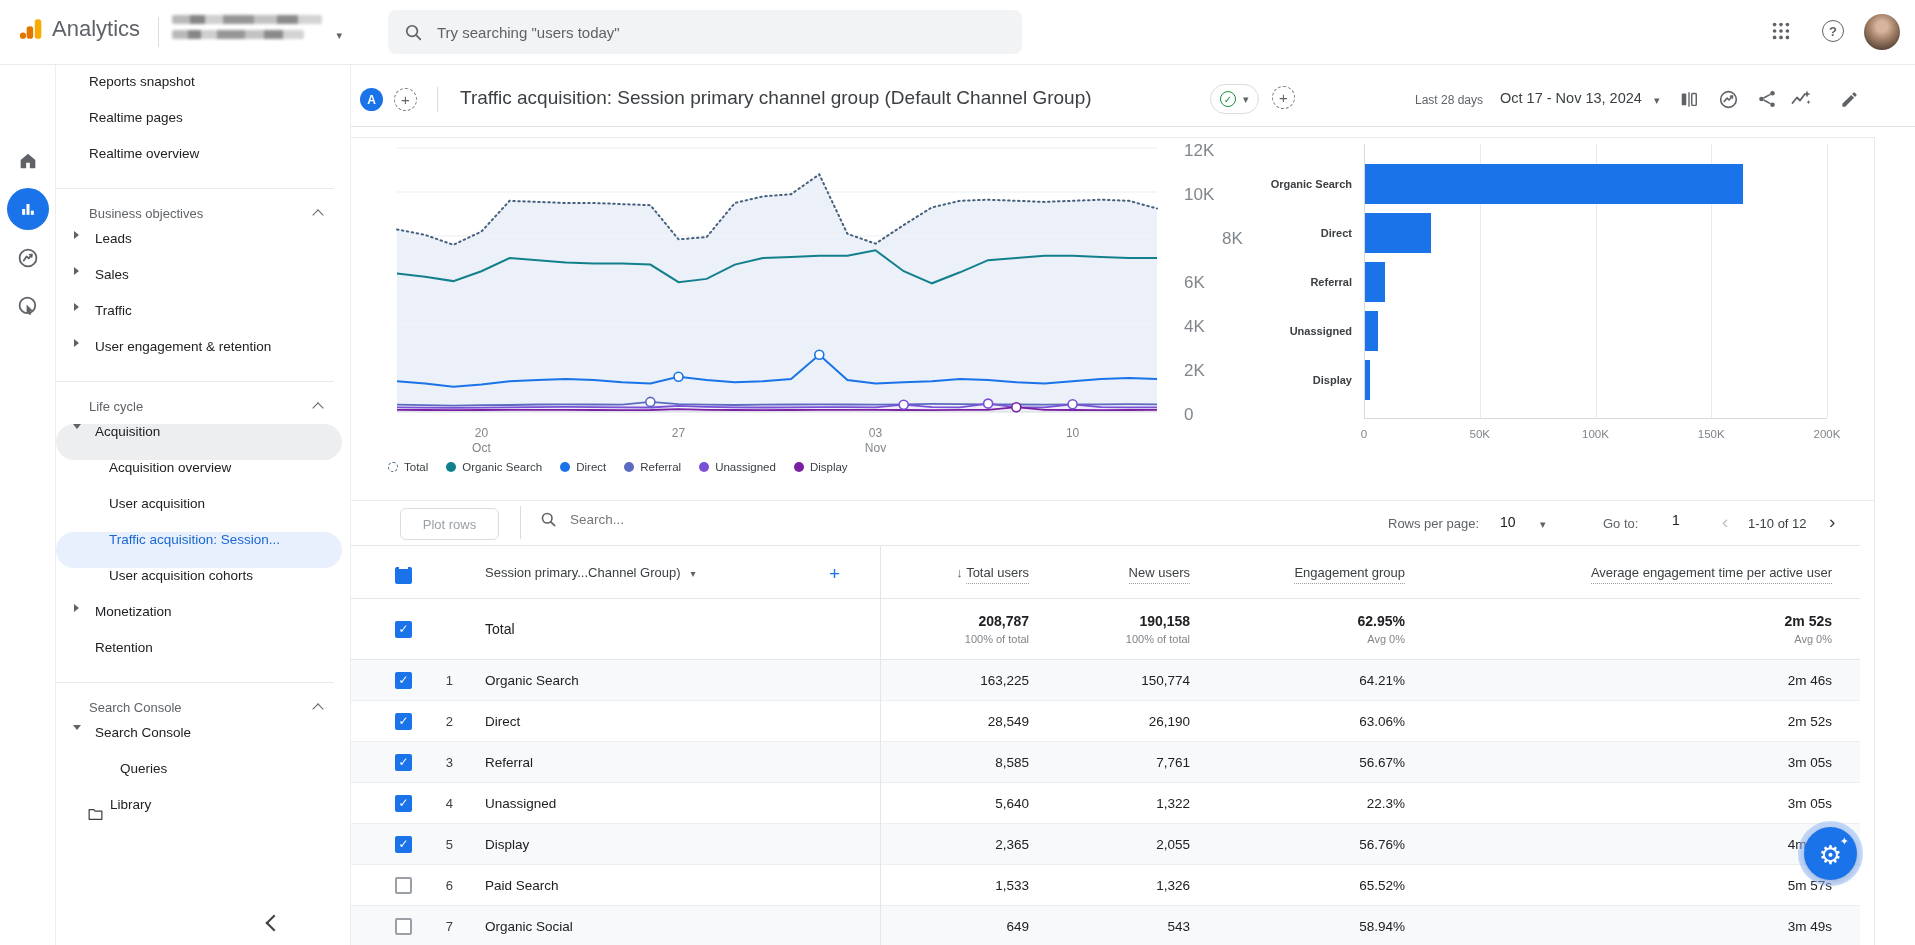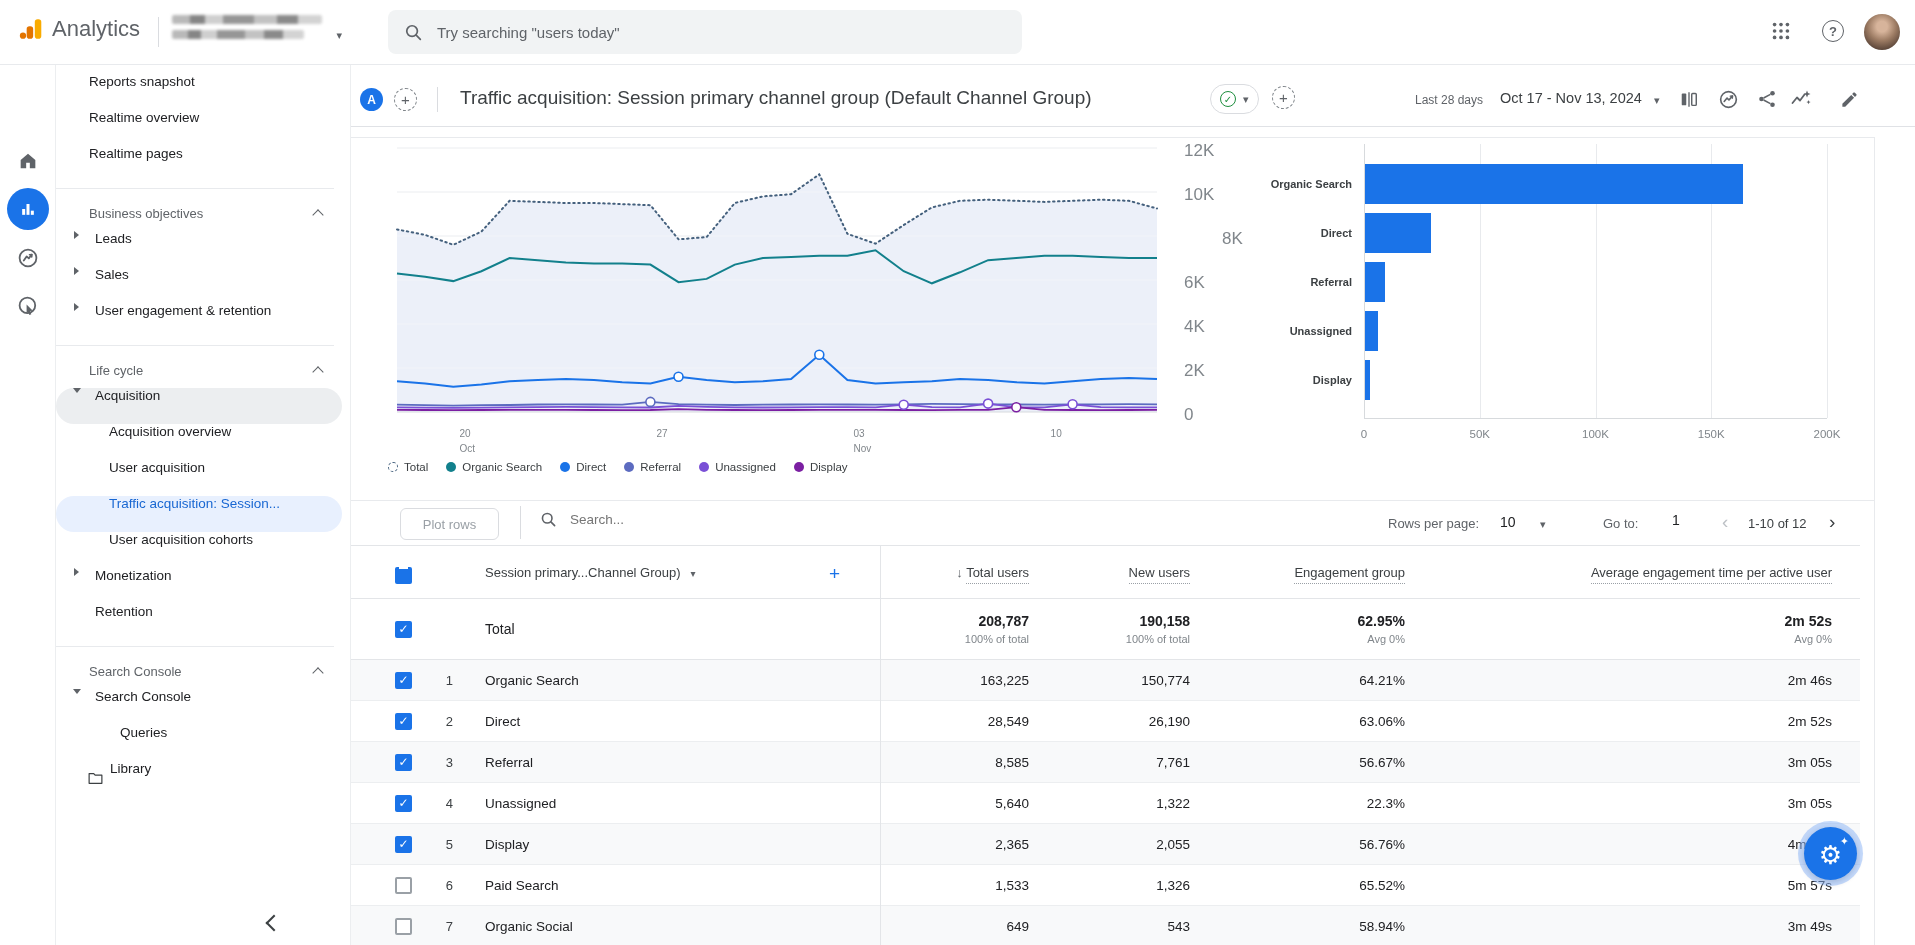--- a/index.html
+++ b/index.html
@@ -57,21 +57,21 @@
     display:flex;align-items:center;gap:7px;padding:0 9px;background:#fff;}
   .vcheck{width:16px;height:16px;border-radius:50%;border:1.8px solid #1e8e3e;box-sizing:border-box;color:#1e8e3e;
     font-size:10px;font-weight:bold;display:flex;align-items:center;justify-content:center;}
   .vcheck::after{content:"✓";}
   .date-preset{position:absolute;left:1415px;top:93px;font-size:12px;color:#5f6368;}
   .date-range{position:absolute;left:1500px;top:90px;font-size:14.5px;color:#3c4043;}
   .hline{position:absolute;height:1px;background:#e0e2e6;}
   .icon20{position:absolute;top:88px;width:22px;height:22px;display:flex;align-items:center;justify-content:center;}
   
   .ylab{position:absolute;font-size:17px;color:#80868b;width:30px;}
-  .xtick{position:absolute;top:426px;width:44px;text-align:left;font-size:10px;color:#80868b;line-height:15px;}
+  .xtick{position:absolute;top:426px;width:44px;text-align:center;font-size:12px;color:#80868b;line-height:15px;}
   .legend{position:absolute;left:388px;top:461px;display:flex;gap:18px;align-items:center;font-size:11.5px;color:#3c4043;}
   .litem{display:flex;align-items:center;gap:6px;}
   .ldot{width:10px;height:10px;border-radius:50%;box-sizing:border-box;}
   .barchart{position:absolute;left:1230px;top:136px;width:645px;height:310px;}
   .bgrid{position:absolute;top:8px;height:274px;width:1px;background:#e8eaed;}
   .bcat{position:absolute;left:0;width:122px;text-align:right;font-size:11px;font-weight:bold;color:#3c4043;}
   .bbar{position:absolute;background:#1a73e8;}
   .btick{position:absolute;top:292px;width:44px;text-align:center;font-size:11.5px;color:#80868b;}
   
   .plot-rows{position:absolute;left:400px;top:508px;width:97px;height:30px;border:1px solid #dadce0;border-radius:6px;
@@ -188,37 +188,41 @@
     </div>
 
   </div>
 
   <div class="sidebar" id="sidebar">
 
   <div class="sitem">
         <span style="padding-left: 33px;">Reports snapshot</span>
       </div>
       <div class="sitem">
+        <span style="padding-left: 33px;">Realtime pages</span>
+      </div>
+      <div class="sitem">
         <span style="padding-left: 33px;">Realtime overview</span>
-      </div>
-      <div class="sitem">
-        <span style="padding-left: 33px;">Realtime pages</span>
       </div>
       <div class="sdivider"></div>
       <div class="sheader">
         <span>Business objectives</span>
         <span class="chev-up"></span>
       </div>
       <div class="sitem">
         <span class="tri-r"></span>
         <span style="padding-left: 39px;">Leads</span>
       </div>
       <div class="sitem">
         <span class="tri-r"></span>
         <span style="padding-left: 39px;">Sales</span>
+      </div>
+      <div class="sitem">
+        <span class="tri-r"></span>
+        <span style="padding-left: 39px;">Traffic</span>
       </div>
       <div class="sitem">
         <span class="tri-r"></span>
         <span style="padding-left: 39px;">User engagement &amp; retention</span>
       </div>
       <div class="sdivider"></div>
       <div class="sheader">
         <span>Life cycle</span>
         <span class="chev-up"></span>
       </div>

